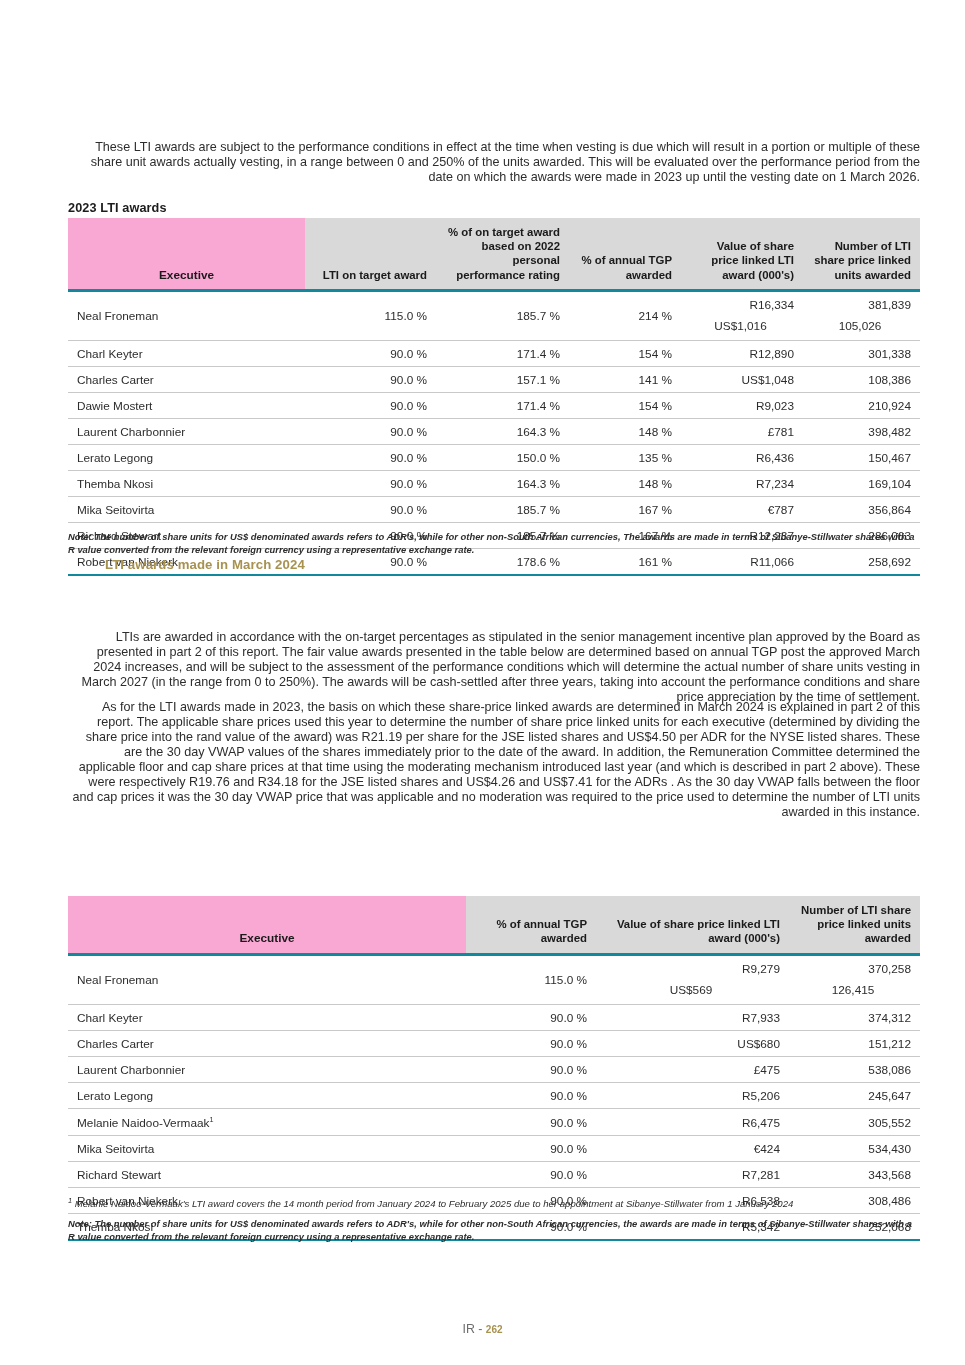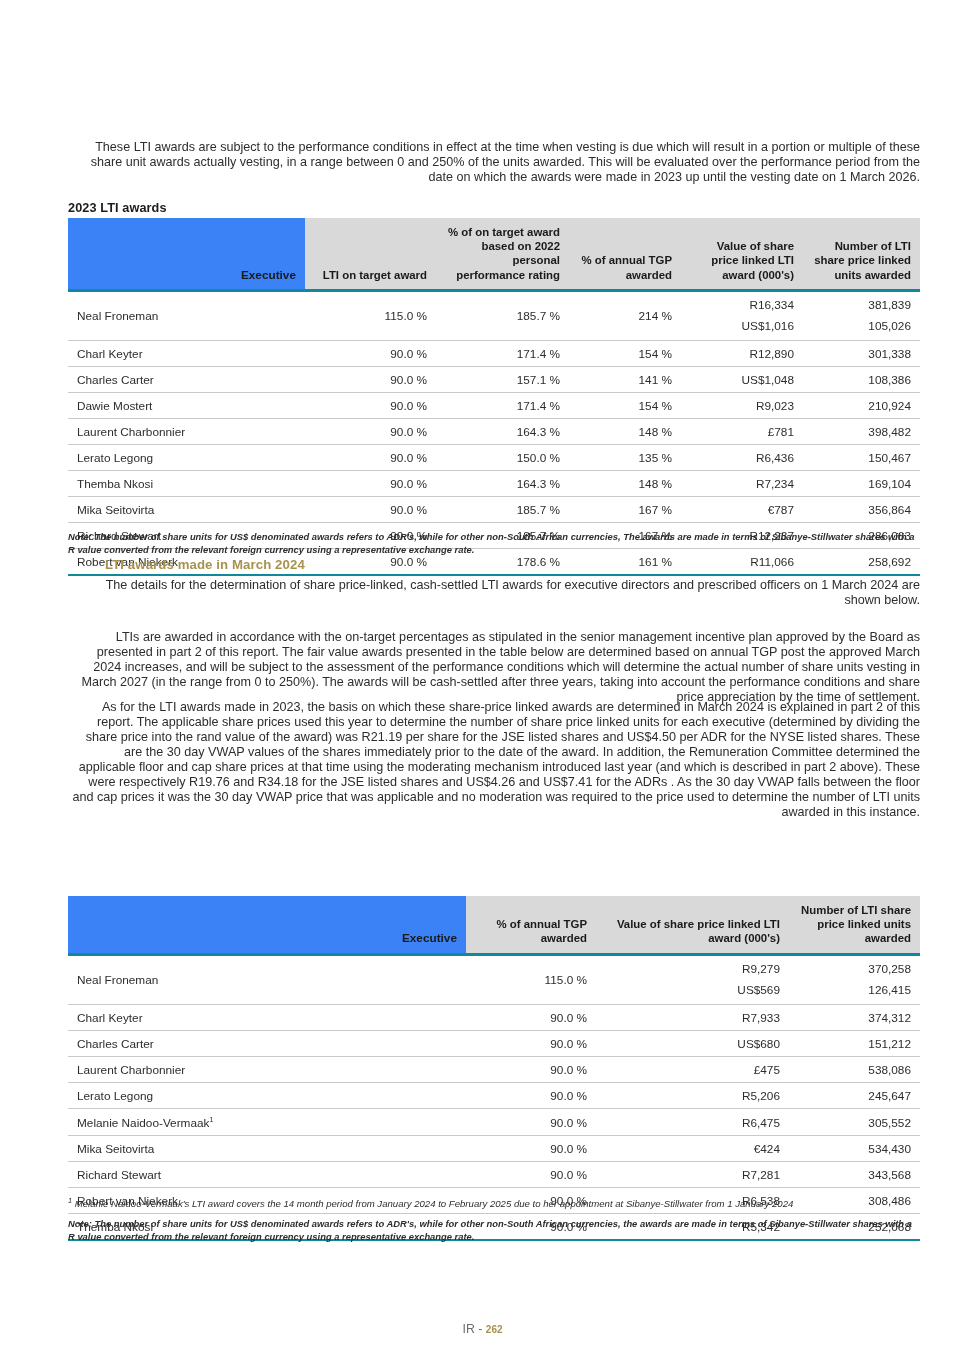--- a/index.html
+++ b/index.html
@@ -93,22 +93,22 @@
     background: #d9d9d9;
     color: #1a1a1a;
     font-size: 11.4px;
     font-weight: bold;
     line-height: 14.2px;
     text-align: right;
     padding: 7px 9px 7px 6px;
     vertical-align: bottom;
   }
   .hdr-band td.exec-cell {
-    background: #3b82f6;
-    text-align: right;
+    background: #f9a8d4;
+    text-align: center;
     padding-left: 9px;
     font-size: 11.8px;
     vertical-align: bottom;
   }
 
   .rule-row td {
     height: 3px;
     padding: 0;
     background: #10899d;
   }
@@ -121,20 +121,21 @@
     white-space: nowrap;
   }
   .tbl tbody tr.data td.name {
     text-align: left;
     padding-left: 9px;
     color: #2d2d2d;
   }
   .tbl tbody tr.data td.sub {
     padding-top: 2px;
     padding-bottom: 7px;
+    text-align: center;
   }
   .tbl tbody tr.sep td {
     border-bottom: 0.7px solid #c9c9c9;
     height: 0;
     padding: 0;
   }
 
   .bottom-rule td {
     height: 2.6px;
     padding: 0;
@@ -324,23 +325,20 @@
   </table>
 
   <div class="content" style="top:530px;">
     <p class="note">Note: The number of share units for US$ denominated awards refers to ADR's, while for other non-South African currencies, The awards are made in terms of Sibanye-Stillwater shares with a R value converted from the relevant foreign currency using a representative exchange rate.</p>
   </div>
 
   <div class="content" style="top:557px;">
     <h3 class="gold-title">LTI awards made in March 2024</h3>
   </div>
 
-  <div class="content" style="top:578px;">
-    <p class="body">The details for the determination of share price-linked, cash-settled LTI awards for executive directors and prescribed officers on 1 March 2024 are shown below.</p>
-  </div>
 
   <div class="content" style="top:630px;">
     <p class="body">LTIs are awarded in accordance with the on-target percentages as stipulated in the senior management incentive plan approved by the Board as presented in part 2 of this report. The fair value awards presented in the table below are determined based on annual TGP post the approved March 2024 increases, and will be subject to the assessment of the performance conditions which will determine the actual number of share units vesting in March 2027 (in the range from 0 to 250%). The awards will be cash-settled after three years, taking into account the performance conditions and share price appreciation by the time of settlement.</p>
   </div>
 
   <div class="content" style="top:700px;">
     <p class="body">As for the LTI awards made in 2023, the basis on which these share-price linked awards are determined in March 2024 is explained in part 2 of this report. The applicable share prices used this year to determine the number of share price linked units for each executive (determined by dividing the share price into the rand value of the award) was R21.19 per share for the JSE listed shares and US$4.50 per ADR for the NYSE listed shares. These are the 30 day VWAP values of the shares immediately prior to the date of the award. In addition, the Remuneration Committee determined the applicable floor and cap share prices at that time using the moderating mechanism introduced last year (and which is described in part 2 above). These were respectively R19.76 and R34.18 for the JSE listed shares and US$4.26 and US$7.41 for the ADRs . As the 30 day VWAP falls between the floor and cap prices it was the 30 day VWAP price that was applicable and no moderation was required to the price used to determine the number of LTI units awarded in this instance.</p>
   </div>
 
   <div class="content" style="top:898px;">

